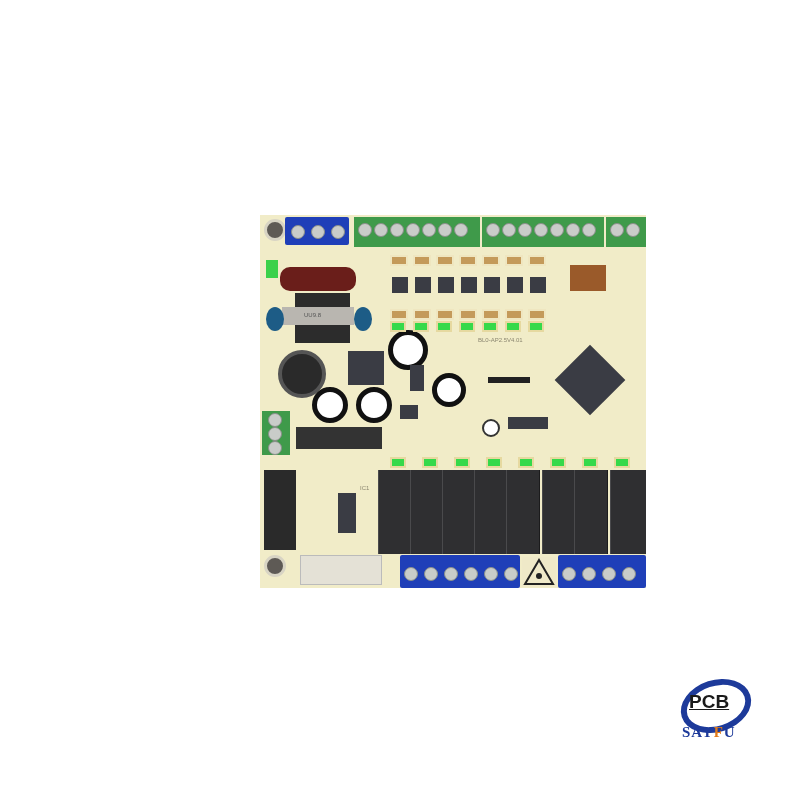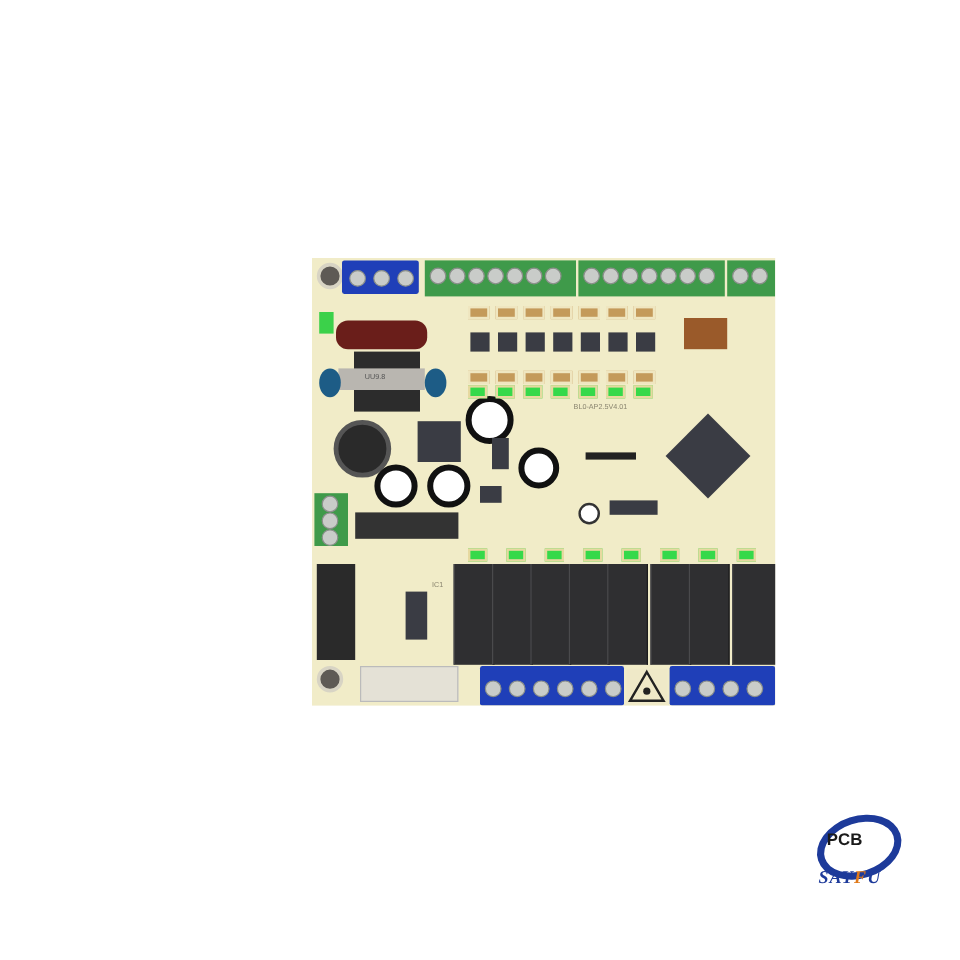--- a/index.html
+++ b/index.html
@@ -11,22 +11,22 @@
   .term-green{position:absolute;background:#3f9a4a;}
   .screw{position:absolute;width:12px;height:12px;border-radius:50%;background:#c9ccc9;border:1px solid #8a8f8a;}
   .relay{position:absolute;background:#2f2f31;border-left:1px solid #4a4a4c;border-right:1px solid #1b1b1c;}
   .led{position:absolute;width:12px;height:7px;background:#35d94a;border:2px solid #e6d9a0;}
   .smd{position:absolute;width:14px;height:7px;background:#c49a5a;border:2px solid #efe6c0;}
   .ic{position:absolute;background:#3a3c44;}
   .cap{position:absolute;border-radius:50%;background:#ffffff;border:5px solid #111;}
   .silk{position:absolute;font-size:6px;color:#8b8670;white-space:nowrap;}
   .logo{position:absolute;left:680px;top:680px;width:66px;height:66px;}
   .logo-ring{position:absolute;left:0;top:0;width:60px;height:40px;border-radius:50%;border:6px solid #1d3a9a;border-top-color:#1d3a9a;transform:rotate(-18deg);}
-  .logo-pcb{position:absolute;left:9px;top:11px;font-size:14px;font-weight:bold;color:#1a1a1a;}
-  .logo-sayfu{position:absolute;left:2px;top:44px;font-family:"Liberation Serif",serif;font-size:15px;font-weight:bold;color:#1d3a9a;letter-spacing:1px;font-style:italic;}
+  .logo-pcb{position:absolute;left:9px;top:11px;font-size:19px;font-weight:bold;color:#1a1a1a;text-decoration:underline;}
+  .logo-sayfu{position:absolute;left:2px;top:44px;font-family:"Liberation Serif",serif;font-size:15px;font-weight:bold;color:#1d3a9a;letter-spacing:1px;}
   .logo-sayfu .o{color:#e07a1a;}
 </style>
 </head>
 <body>
 
 <div class="board">
 
   <div class="hole" style="left:4px;top:4px"></div>
   <div class="hole" style="left:4px;top:340px"></div>
 

